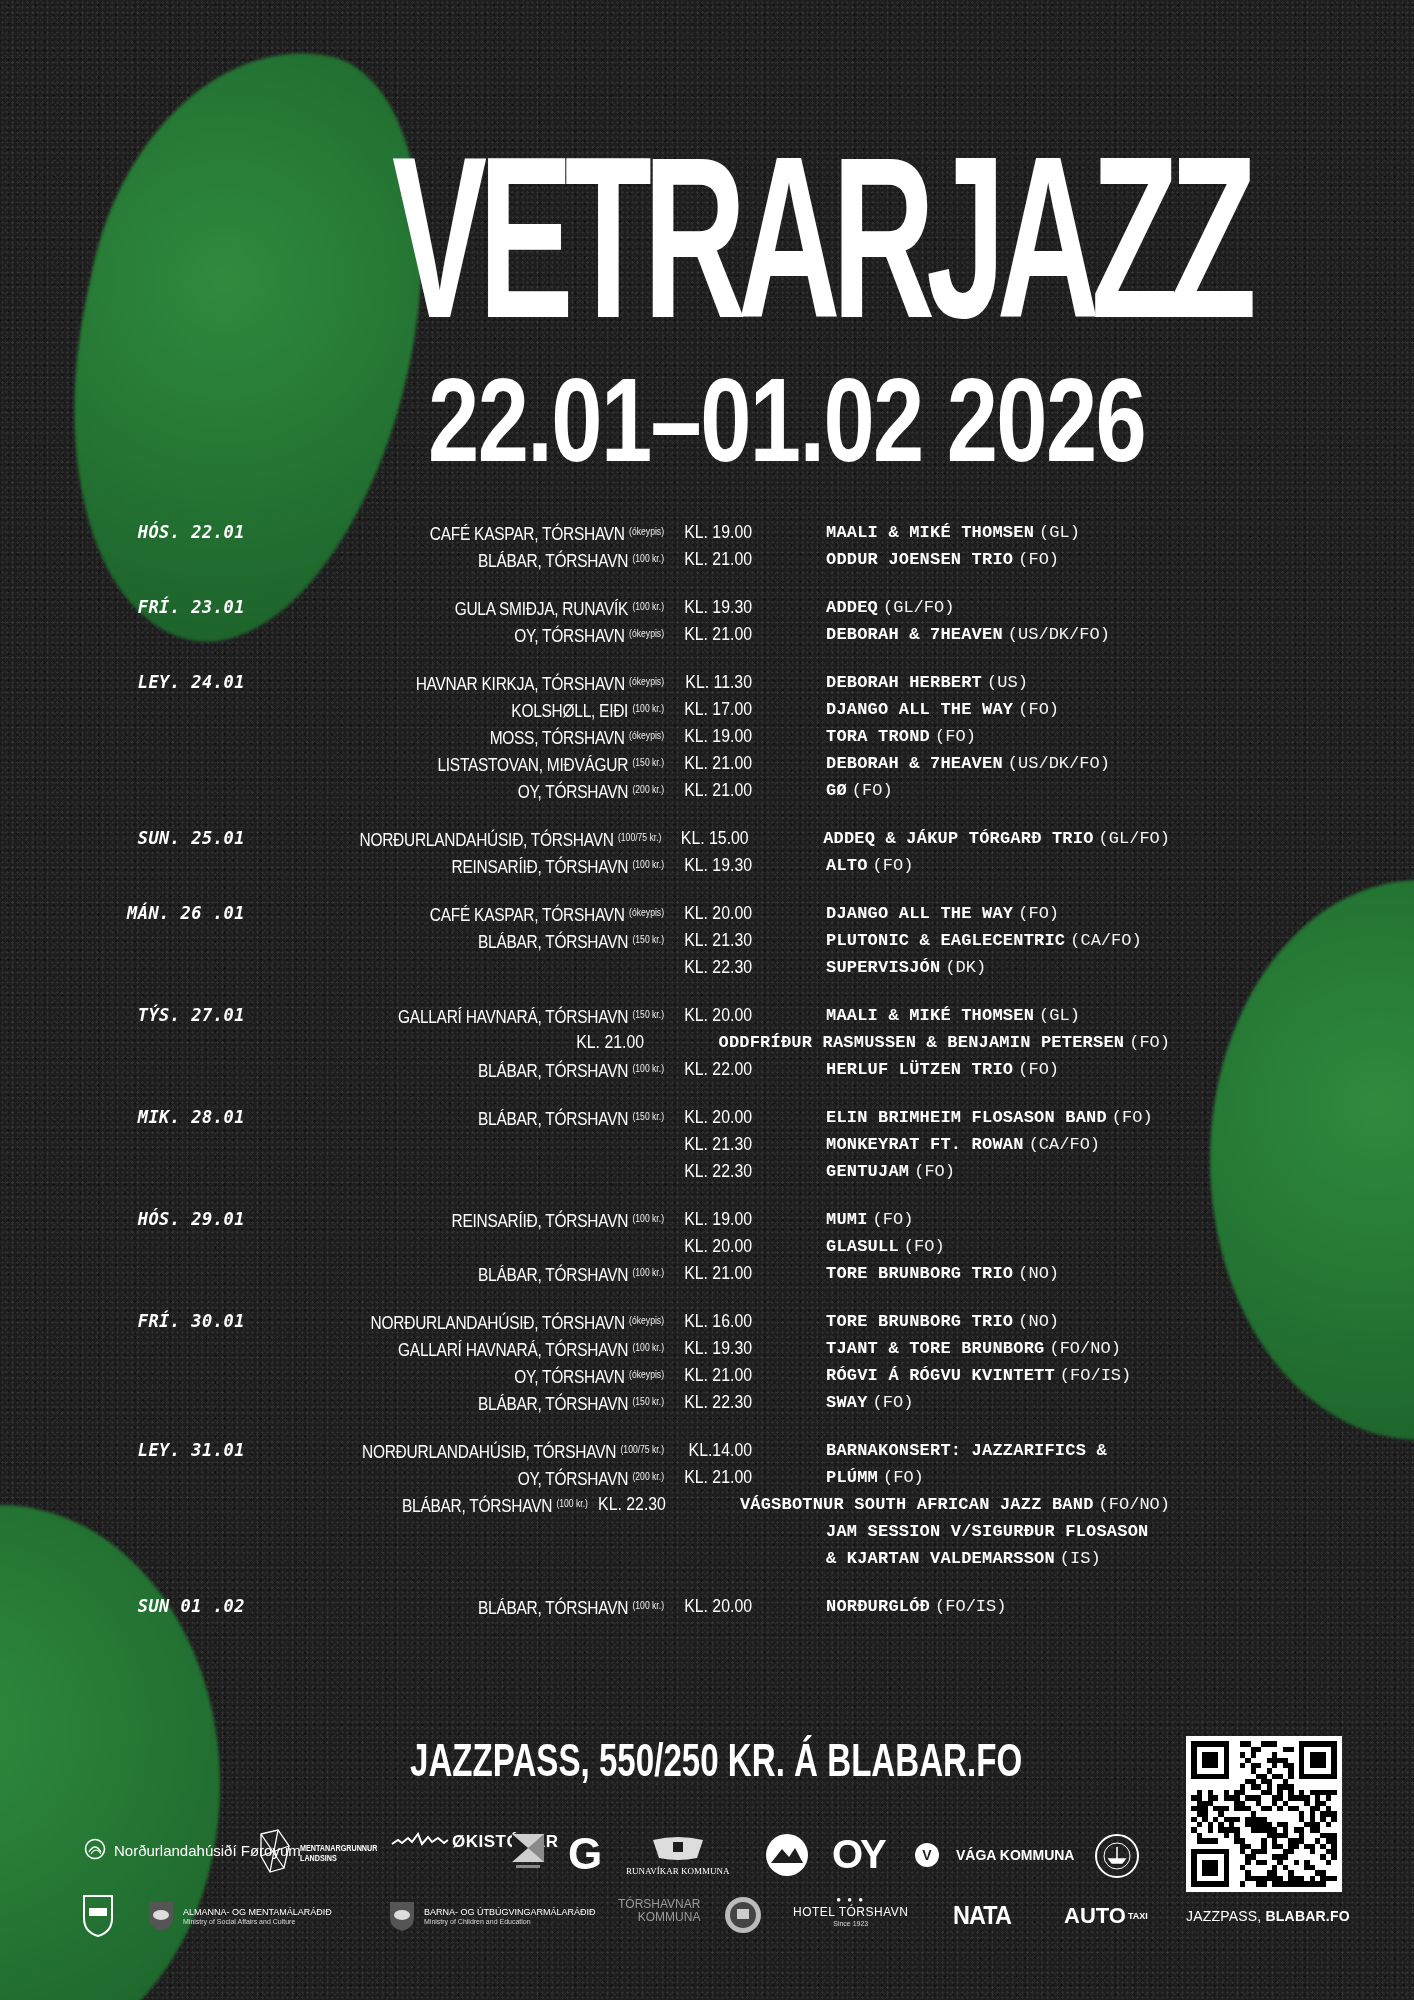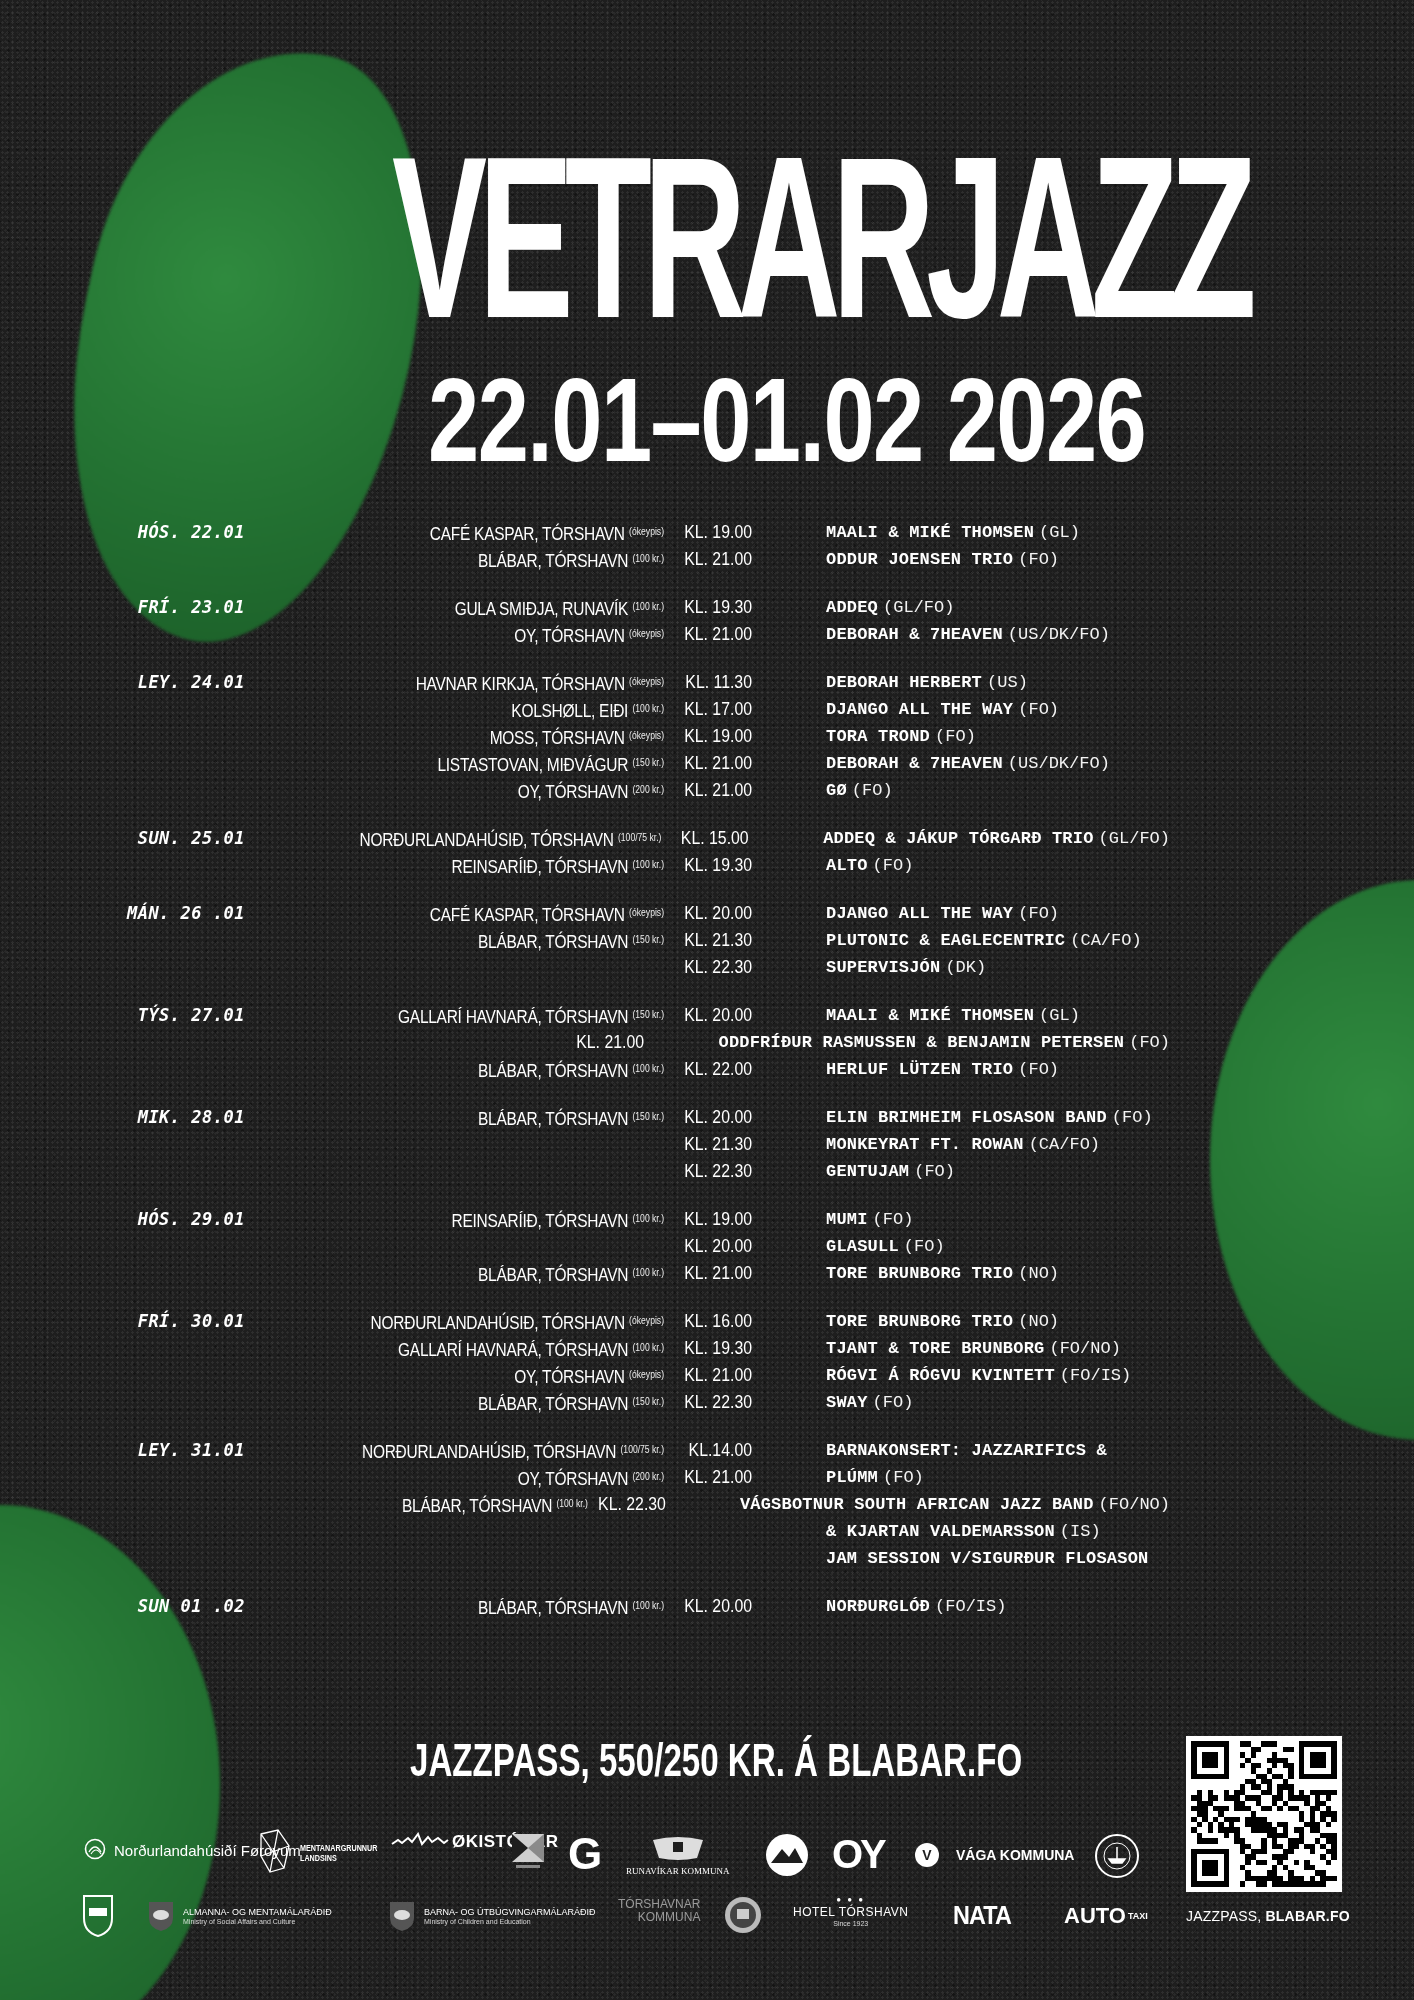--- a/index.html
+++ b/index.html
@@ -279,26 +279,26 @@
           <div class="artist-col"><span class="artist">PLÚMM</span><span class="country">(FO)</span></div>
         </div>
         <div class="line">
           <div class="venue-col"><span class="venue">BLÁBAR, TÓRSHAVN</span><span class="price">(100 kr.)</span></div>
           <div class="time-col">KL. 22.30</div>
           <div class="artist-col"><span class="artist">VÁGSBOTNUR SOUTH AFRICAN JAZZ BAND</span><span class="country">(FO/NO)</span></div>
         </div>
         <div class="line">
           <div class="venue-col"><span class="venue"></span><span class="price"></span></div>
           <div class="time-col"></div>
-          <div class="artist-col"><span class="artist">&amp; KJARTAN VALDEMARSSON</span><span class="country">(IS)</span></div>
+          <div class="artist-col"><span class="artist">JAM SESSION V/SIGURÐUR FLOSASON</span><span class="country"></span></div>
         </div>
         <div class="line">
           <div class="venue-col"><span class="venue"></span><span class="price"></span></div>
           <div class="time-col"></div>
-          <div class="artist-col"><span class="artist">JAM SESSION V/SIGURÐUR FLOSASON</span><span class="country"></span></div>
+          <div class="artist-col"><span class="artist">&amp; KJARTAN VALDEMARSSON</span><span class="country">(IS)</span></div>
         </div>
       </div>
       <div class="day">
         <div class="day-label">SUN 01 .02</div>
         <div class="line">
           <div class="venue-col"><span class="venue">BLÁBAR, TÓRSHAVN</span><span class="price">(100 kr.)</span></div>
           <div class="time-col">KL. 20.00</div>
           <div class="artist-col"><span class="artist">NORÐURGLÓÐ</span><span class="country">(FO/IS)</span></div>
         </div>
       </div>

